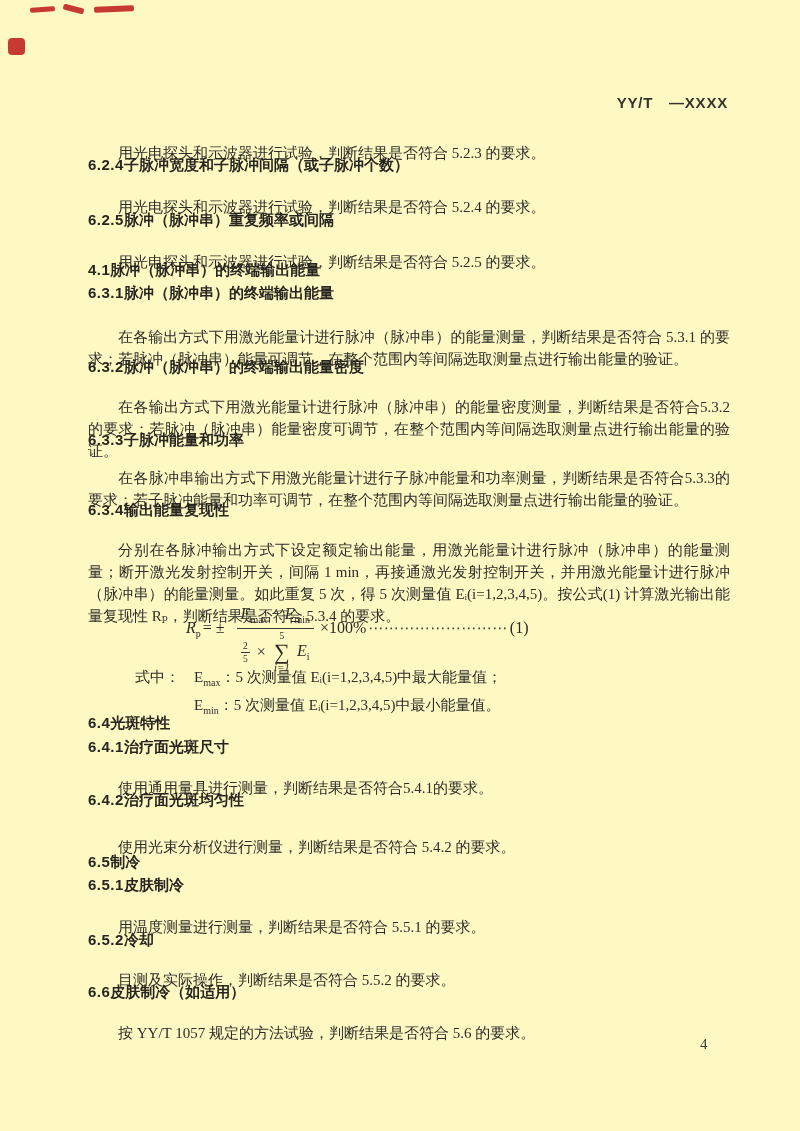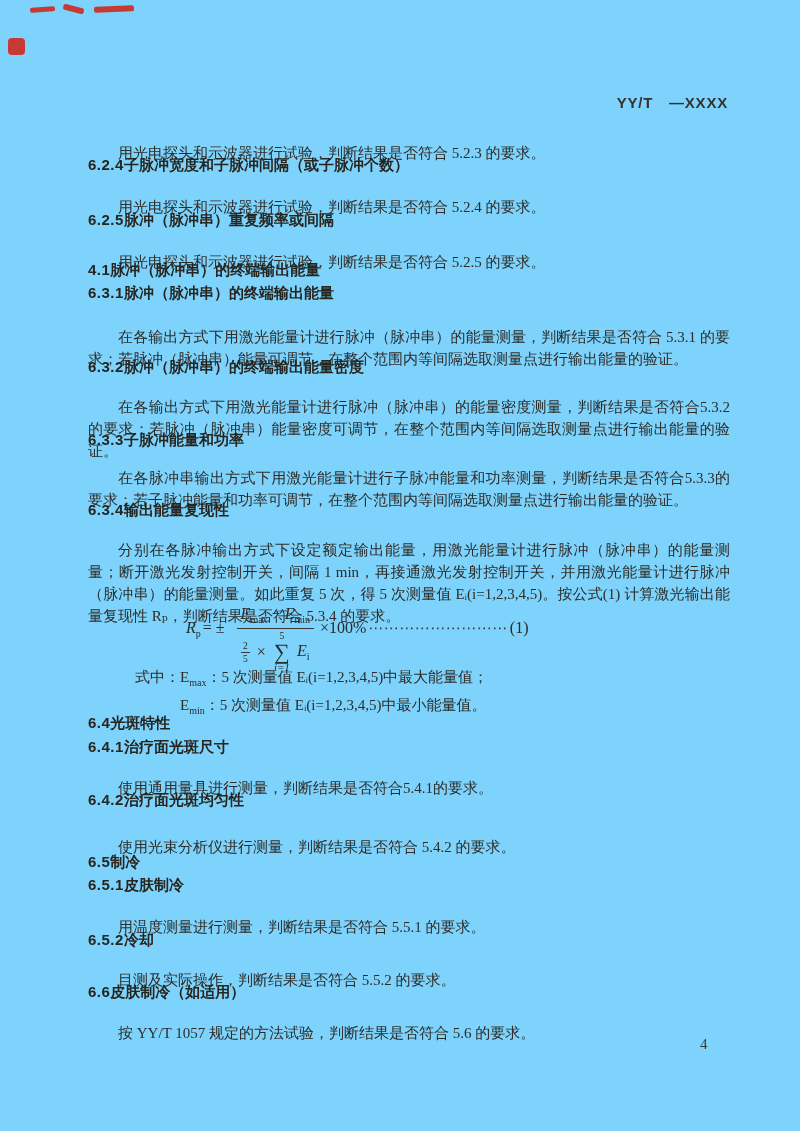--- a/index.html
+++ b/index.html
@@ -1,17 +1,17 @@
 <!DOCTYPE html>
 <html><head>
 <meta charset="utf-8">
 <style>
   html,body{margin:0;padding:0;background:#ffffff;}
   .page{
-    position:relative;width:800px;height:1131px;background:#7dd3fc;overflow:hidden;
+    position:relative;width:800px;height:1131px;background:#fef9c3;overflow:hidden;
     font-family:"Liberation Serif","DejaVu Serif",serif;color:#2e2c29;
   }
   
   .doc-code{
     position:absolute;top:94px;left:88px;width:640px;text-align:right;
     font-family:"Liberation Sans","DejaVu Sans",sans-serif;font-size:15px;font-weight:600;
     letter-spacing:.8px;color:#35332f;
   }
   
   .h{
@@ -39,21 +39,21 @@
   .coef .cb{padding-top:1px;}
   .xsign{margin:0 3px;}
   .sum{display:inline-flex;flex-direction:column;align-items:center;line-height:1;margin:0 5px;}
   .sum .su{font-size:9.5px;}
   .sum .ss{font-size:22px;line-height:20px;}
   .sum .sl{font-size:11px;font-style:italic;}
   .sumvar{margin-left:2px;}
   .dots{letter-spacing:.5px;font-size:15px;margin:0 2px;color:#3a3833;}
   
   .where{position:absolute;left:135px;top:666px;display:flex;font-size:15px;line-height:22px;color:#2e2c29;}
-  .where .lbl{white-space:nowrap;}
+  .where .lbl{margin-right:14px;white-space:nowrap;}
   .where sub{font-size:10px;}
   
   .page-num{position:absolute;top:1036px;left:700px;font-size:15px;color:#3c3a37;}
   
   .mark{position:absolute;background:#c63a33;}
   .mark-1{left:30px;top:7px;width:25px;height:5px;border-radius:2px;transform:rotate(-4deg);}
   .mark-2{left:63px;top:6px;width:21px;height:6px;border-radius:2px;transform:rotate(14deg);}
   .mark-3{left:94px;top:6px;width:40px;height:6px;border-radius:2px;transform:rotate(-2deg);}
   .mark-4{left:8px;top:38px;width:17px;height:17px;border-radius:4px;}
 </style>

